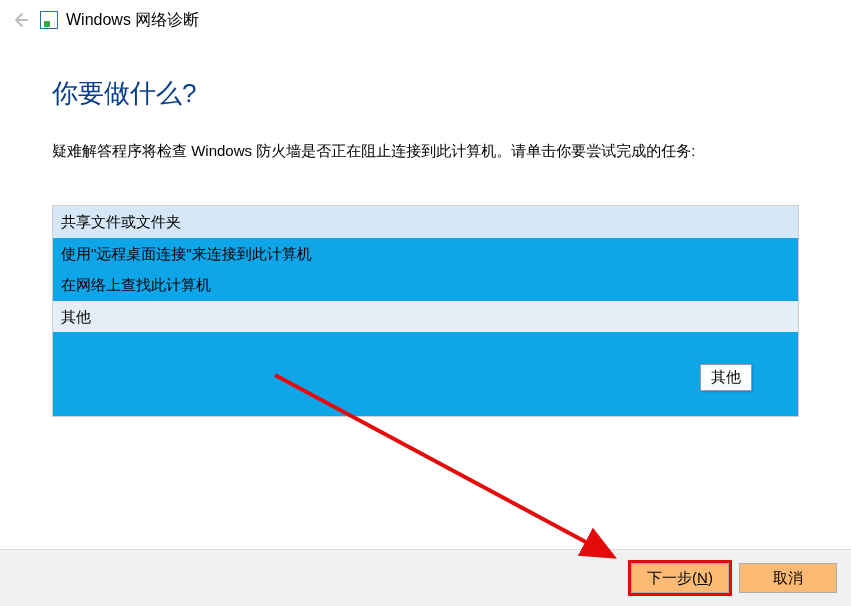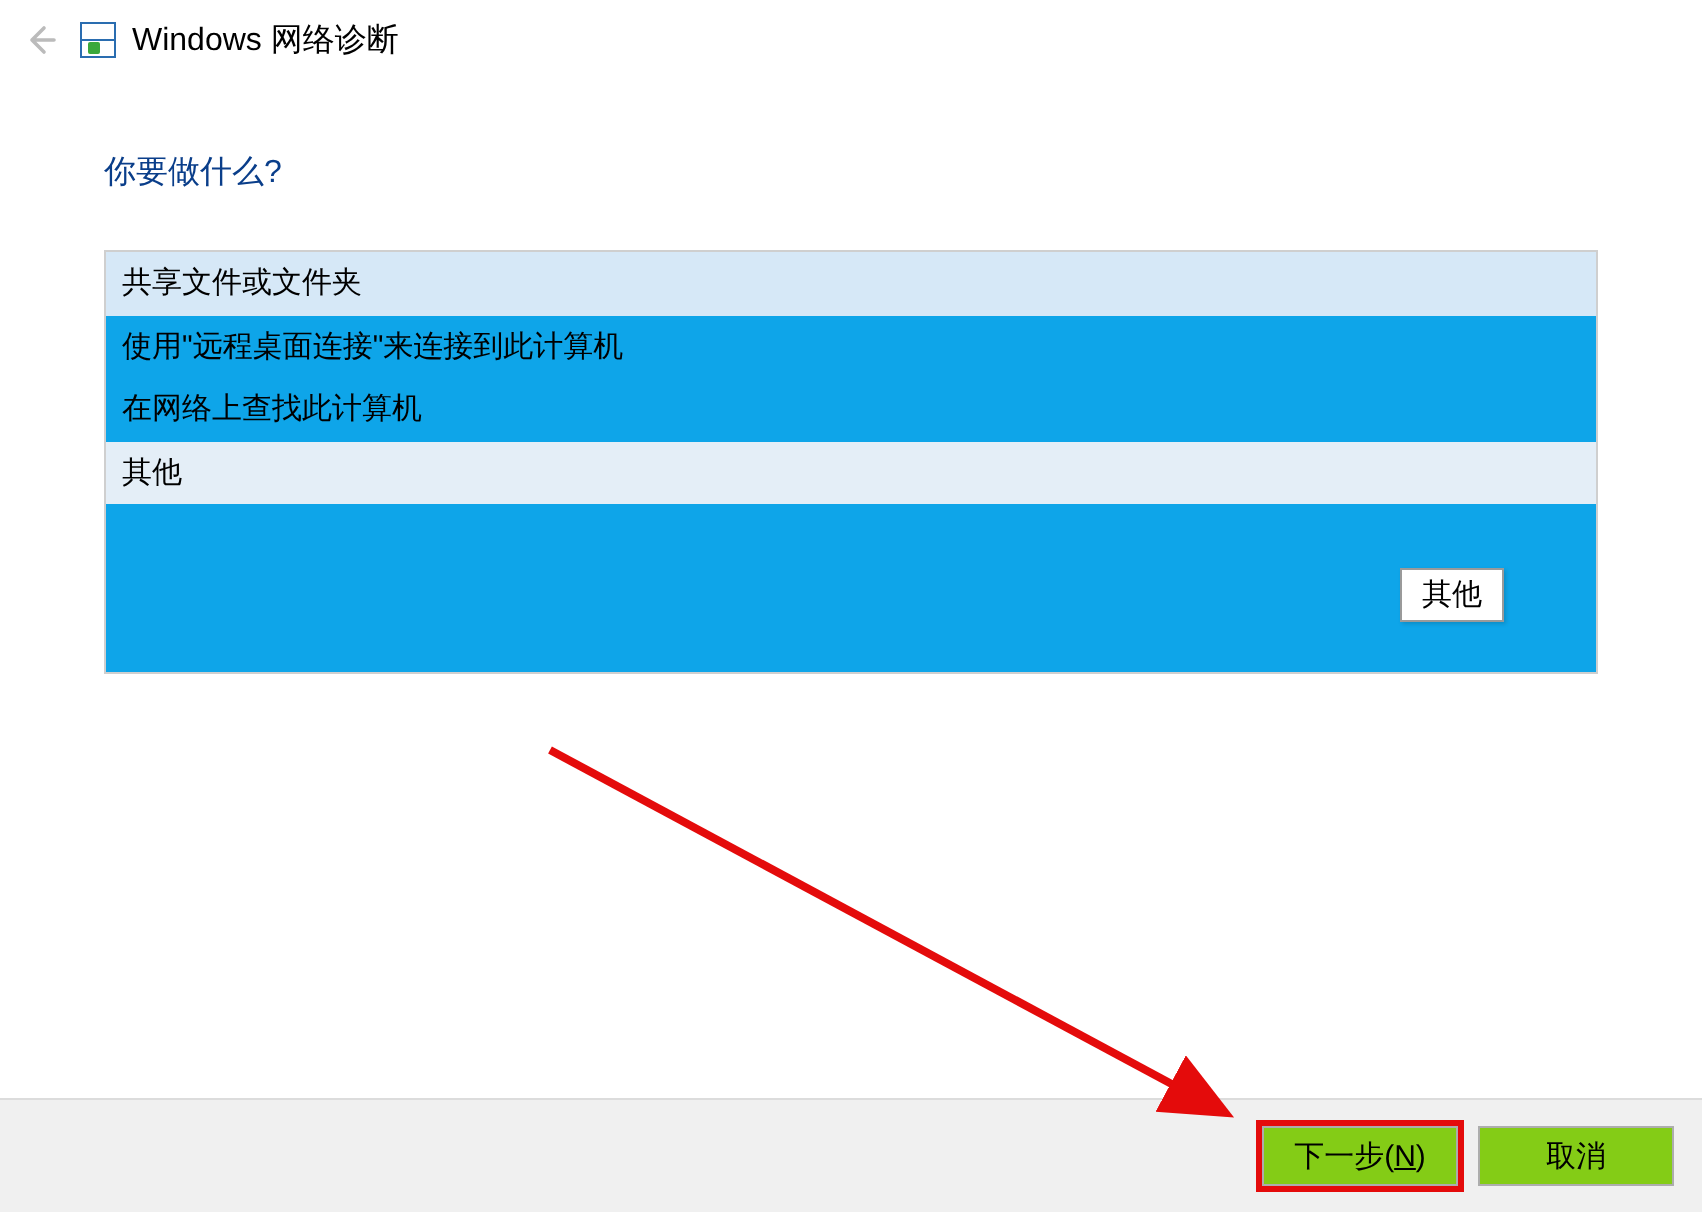--- a/index.html
+++ b/index.html
@@ -39,21 +39,21 @@
     border-radius:1px;
   }
   .win-title {
     font-size:16px;
   }
   .content {
     padding: 20px 52px 0 52px;
   }
   .heading {
     color:#0a3e8a;
-    font-size:16px;
+    font-size:26px;
     margin:20px 0 28px 0;
     font-weight:normal;
   }
   .desc {
     font-size:15px;
     line-height:1.6;
     margin-bottom:42px;
   }
   .listbox {
     border:1px solid #cfcfcf;
@@ -91,21 +91,21 @@
     background:#f0f0f0;
     padding:13px 14px;
     display:flex;
     justify-content:flex-end;
     gap:10px;
   }
   .btn {
     min-width:98px;
     height:30px;
     border:1px solid #adadad;
-    background:#84cc16;
+    background:#fdba74;
     font-family:inherit;
     font-size:15px;
     padding:0 14px;
     cursor:pointer;
     position:relative;
   }
   .btn.highlight {
     outline:3px solid #e40b0b;
   }
   .btn .mn { text-decoration:underline; }
@@ -124,20 +124,21 @@
     <svg width="18" height="18" viewBox="0 0 18 18">
       <path d="M11 3 L5 9 L11 15 M5 9 H16" stroke="#bbb" stroke-width="1.8" fill="none" stroke-linecap="round" stroke-linejoin="round"></path>
     </svg>
   </div>
   <div class="app-icon"></div>
   <div class="win-title">Windows 网络诊断</div>
 </div>
 
 <div class="content">
   <h1 class="heading">你要做什么?</h1>
+  <div class="desc">疑难解答程序将检查 Windows 防火墙是否正在阻止连接到此计算机。请单击你要尝试完成的任务:</div>
 
   <div class="listbox">
     <div class="list-item selected">共享文件或文件夹</div>
     <div class="list-item">使用"远程桌面连接"来连接到此计算机</div>
     <div class="list-item">在网络上查找此计算机</div>
     <div class="list-item other">其他</div>
     <div class="tooltip">其他</div>
   </div>
 </div>
 

